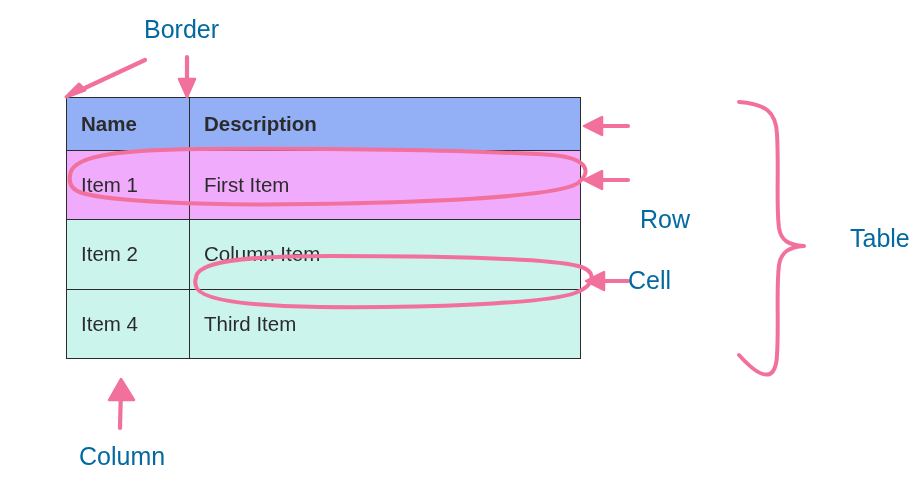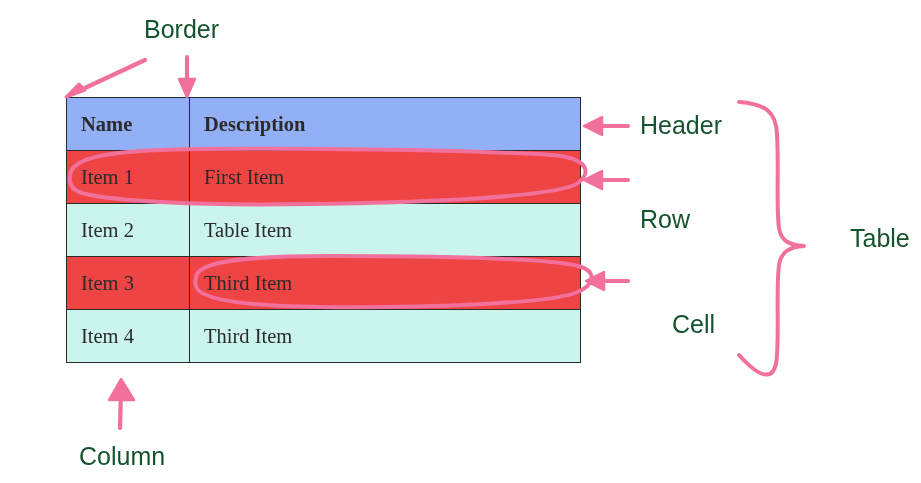--- a/index.html
+++ b/index.html
@@ -32,69 +32,69 @@
   table.demo-table {
     border-collapse: collapse;
     width: 514px;
     height: 262px;
     table-layout: fixed;
     background: #ffffff;
   }
   table.demo-table td,
   table.demo-table th {
     border: 1.6px solid #2b2b2b;
-    font-family: Liberation Serif, serif;
+    font-family: Liberation Sans, sans-serif;
     font-size: 20.5px;
     color: #2b2b2b;
     padding: 0 0 0 14px;
     text-align: left;
     vertical-align: middle;
     white-space: nowrap;
     margin-left: 32px;
   }
   table.demo-table th {
     font-weight: bold;
     background: #93b0f7;
     height: 52px;
     letter-spacing: 0px;
   }
   table.demo-table td {
     font-weight: normal;
     height: 52px;
   }
   col.col-name { width: 123px; }
   col.col-desc { width: 391px; }
-  tr.row-odd  td { background: #ef4444; }
+  tr.row-odd  td { background: #f0abfc; }
   tr.row-even td { background: #caf4ec; }
 
   
   #annotations {
     position: absolute;
     left: 0;
     top: 0;
     width: 921px;
     height: 483px;
     z-index: 5;
     pointer-events: none;
   }
 
   
   .anno-label {
     position: absolute;
     font-family: "Liberation Sans", sans-serif;
     font-size: 25px;
-    color: #14532d;
+    color: #0369a1;
     white-space: nowrap;
     z-index: 6;
     line-height: 1;
   }
   #label-border { left: 144px; top: 17px; }
   #label-header { left: 640px; top: 113px; }
   #label-row    { left: 640px; top: 167px; margin-top: 40px; }
-  #label-cell   { left: 672px; top: 268px; margin-top: 44px; }
+  #label-cell   { left: 628px; top: 268px; }
   #label-table  { left: 832px; top: 226px; margin-left: 18px; }
   #label-column { left: 79px;  top: 444px; }
 </style>
 </head>
 <body>
 
 <div id="stage">
 
   <div id="table-wrap">
     <table class="demo-table">
@@ -108,25 +108,21 @@
           <th>Description</th>
         </tr>
       </thead>
       <tbody>
         <tr class="row-odd">
           <td>Item 1</td>
           <td>First Item</td>
         </tr>
         <tr class="row-even">
           <td>Item 2</td>
-          <td>Table Item</td>
-        </tr>
-        <tr class="row-odd">
-          <td>Item 3</td>
-          <td>Third Item</td>
+          <td>Column Item</td>
         </tr>
         <tr class="row-even">
           <td>Item 4</td>
           <td>Third Item</td>
         </tr>
       </tbody>
     </table>
   </div>
 
   <svg id="annotations" viewBox="0 0 921 483" xmlns="http://www.w3.org/2000/svg">
@@ -187,21 +183,20 @@
                C 779 168, 776 205, 779 228
                C 781 241, 789 245, 804 246
                C 789 247, 781 252, 779 265
                C 776 289, 779 325, 777 355
                C 776 377, 766 385, 739 355" stroke="#f2709c" stroke-width="4" fill="none" stroke-linecap="round" stroke-linejoin="round"></path>
     </g>
   </svg>
 
   <div class="anno-label" id="label-border">Border</div>
 
-  <div class="anno-label" id="label-header">Header</div>
 
   <div class="anno-label" id="label-row">Row</div>
 
   <div class="anno-label" id="label-cell">Cell</div>
 
   <div class="anno-label" id="label-table">Table</div>
 
   <div class="anno-label" id="label-column">Column</div>
 
 </div>

